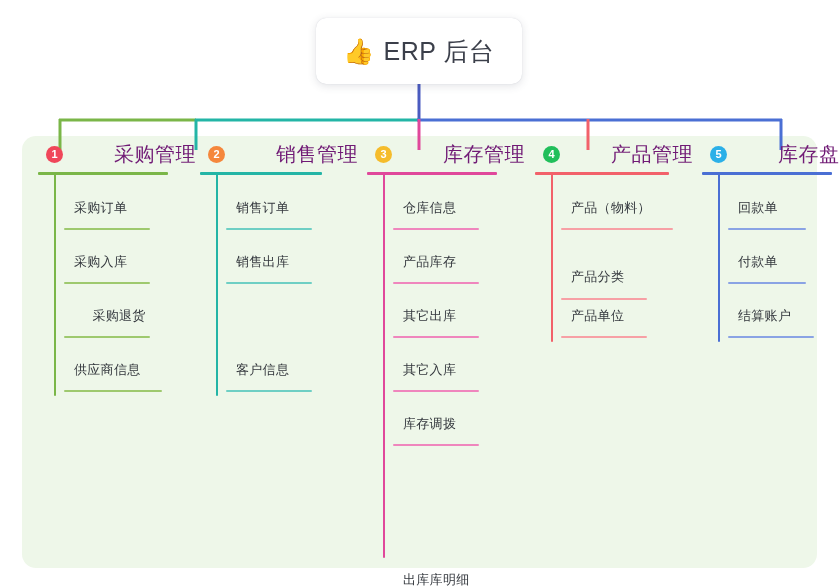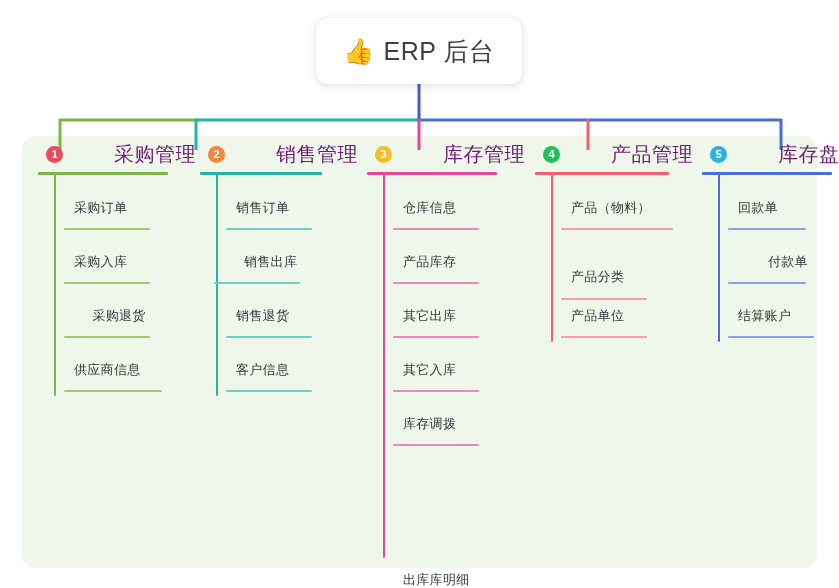--- a/index.html
+++ b/index.html
@@ -208,26 +208,22 @@
         <span class="col-badge" style="background:#f5873c;">2</span>
         <span class="col-title">销售管理</span>
       </div>
       <div class="col-underline" style="width:122px; background:#23b5a6;"></div>
       <div class="col-spine" style="left:24px; top:38px; height:222px; background:#23b5a6;"></div>
 
       <div class="leaf" style="left:24px; top:62px; width:110px; height:32px;">
         <span class="leaf-label">销售订单</span>
         <div class="leaf-underline" style="width:86px; background:#6ecfc4;"></div>
       </div>
-      <div class="leaf" style="left:12px; top:116px; width:110px; height:32px;padding-left:20px;">
+      <div class="leaf" style="left:24px; top:116px; width:110px; height:32px;">
         <span class="leaf-label">销售出库</span>
-        <div class="leaf-underline" style="width:86px; background:#6ecfc4;"></div>
-      </div>
-      <div class="leaf" style="left:24px; top:170px; width:110px; height:32px;">
-        <span class="leaf-label">销售退货</span>
         <div class="leaf-underline" style="width:86px; background:#6ecfc4;"></div>
       </div>
       <div class="leaf" style="left:24px; top:224px; width:110px; height:32px;">
         <span class="leaf-label">客户信息</span>
         <div class="leaf-underline" style="width:86px; background:#6ecfc4;"></div>
       </div>
     </div>
 
     <div class="column" style="left:337px; width:150px;">
       <div class="col-header">
@@ -290,21 +286,21 @@
         <span class="col-badge" style="background:#2bb0e8;">5</span>
         <span class="col-title">库存盘点</span>
       </div>
       <div class="col-underline" style="width:130px; background:#4a6fd4;"></div>
       <div class="col-spine" style="left:24px; top:38px; height:168px; background:#4a6fd4;"></div>
 
       <div class="leaf" style="left:24px; top:62px; width:105px; height:32px;">
         <span class="leaf-label">回款单</span>
         <div class="leaf-underline" style="width:78px; background:#8aa3e4;"></div>
       </div>
-      <div class="leaf" style="left:24px; top:116px; width:105px; height:32px;padding-left:30px;">
+      <div class="leaf" style="left:24px; top:116px; width:105px; height:32px;">
         <span class="leaf-label">付款单</span>
         <div class="leaf-underline" style="width:78px; background:#8aa3e4;"></div>
       </div>
       <div class="leaf" style="left:24px; top:170px; width:110px; height:32px;">
         <span class="leaf-label">结算账户</span>
         <div class="leaf-underline" style="width:86px; background:#8aa3e4;"></div>
       </div>
     </div>
 
   </div>

